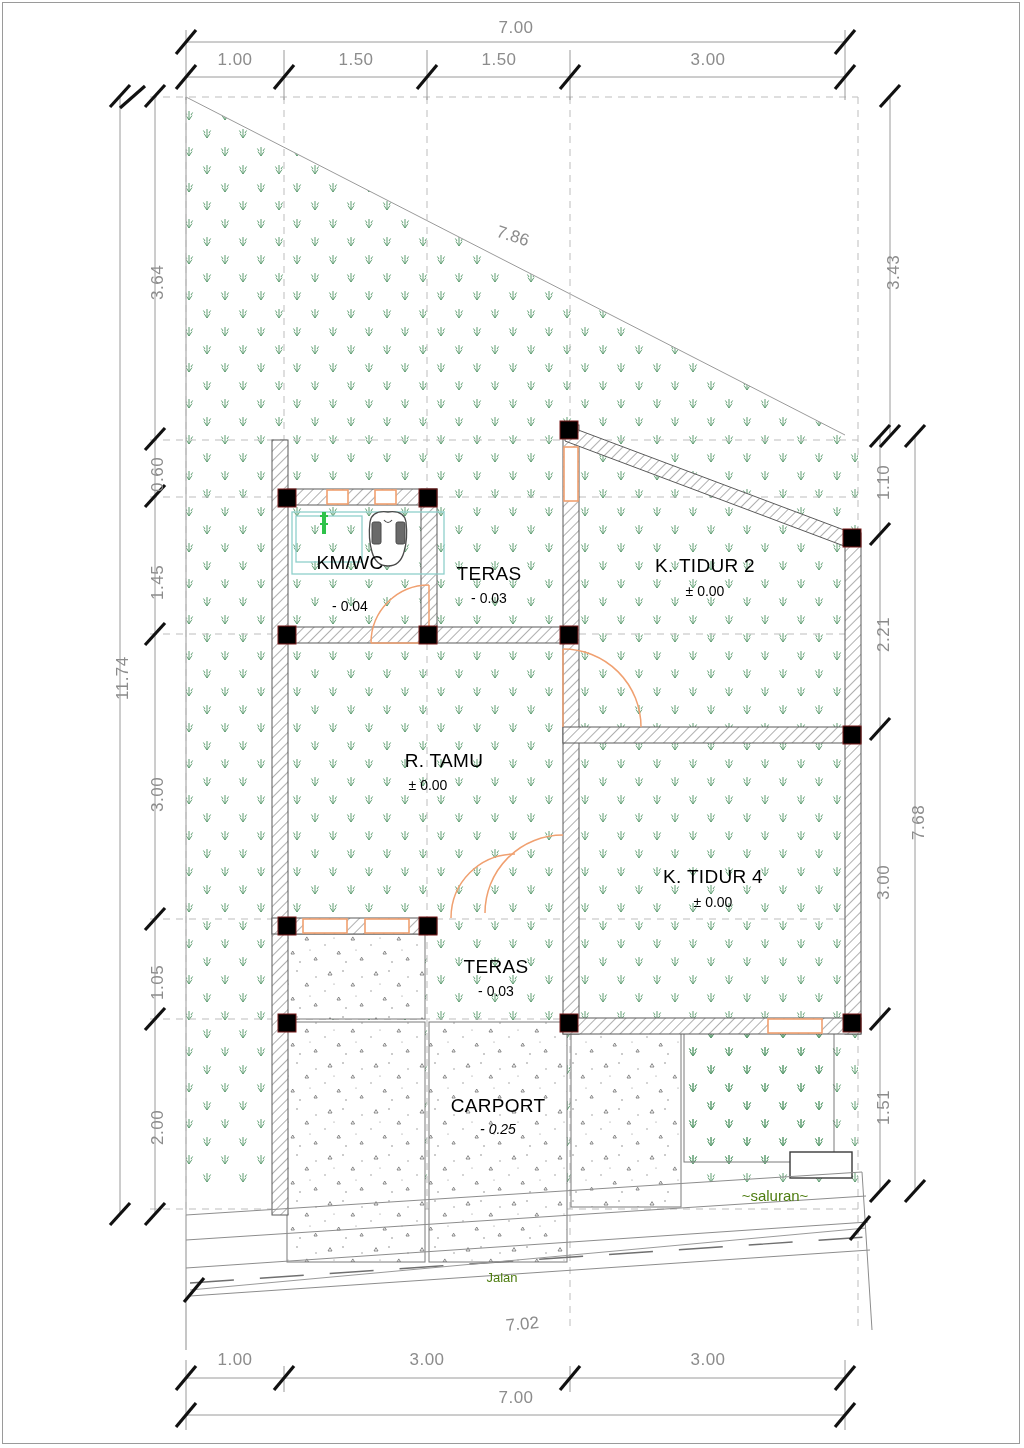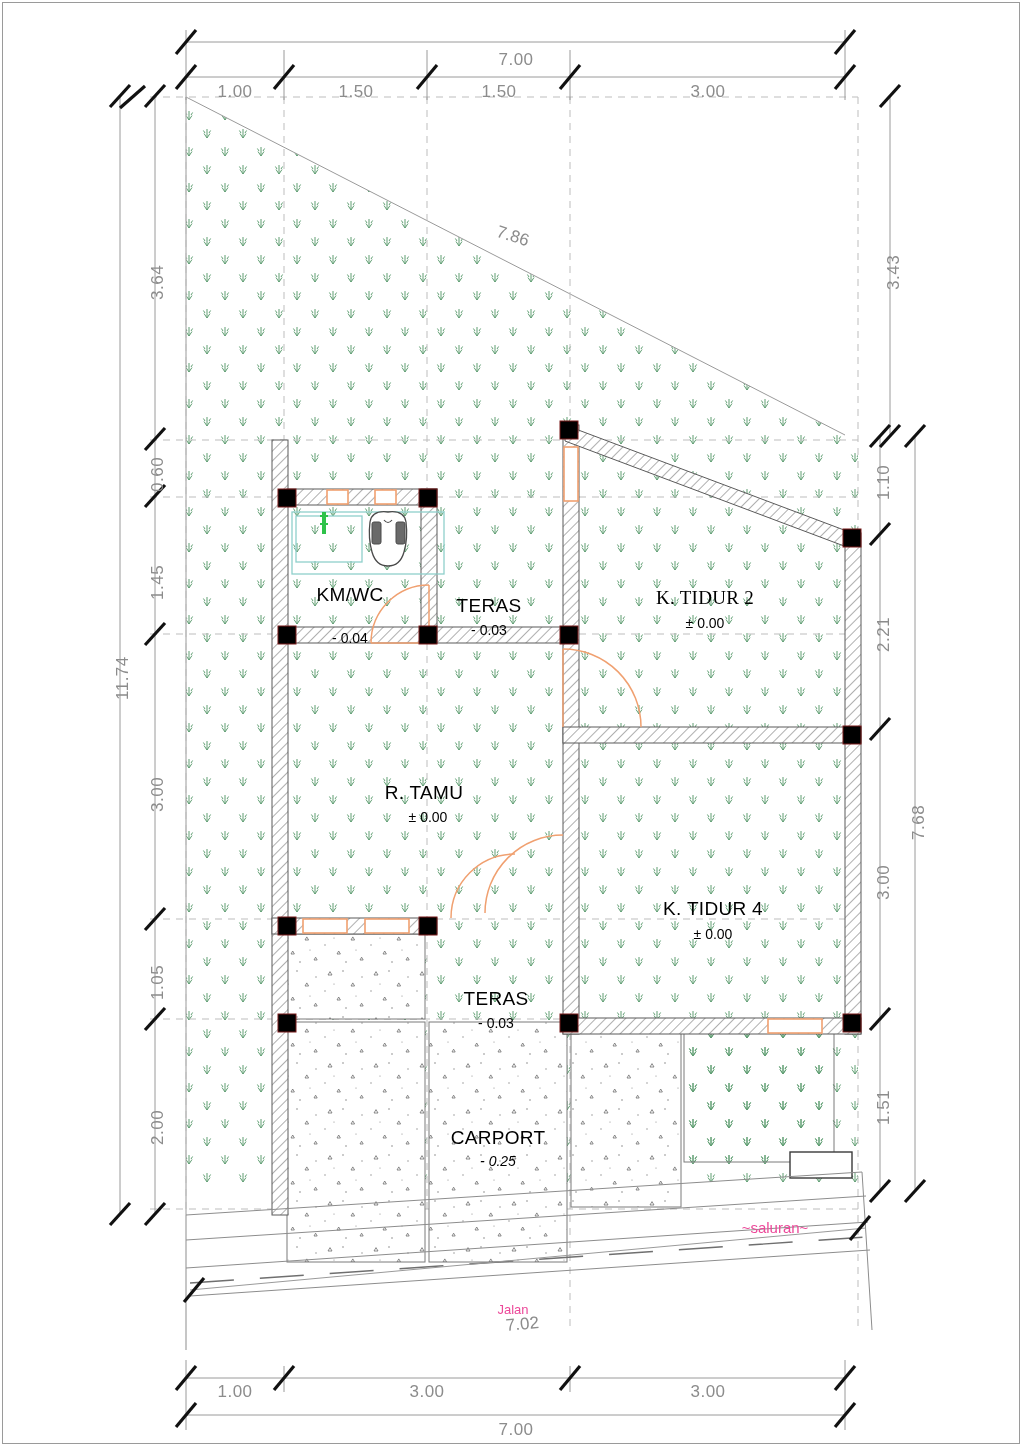--- a/index.html
+++ b/index.html
@@ -14,23 +14,23 @@
          border:1px solid #9a9a9a;box-sizing:border-box;}
   svg{position:absolute;left:0;top:0;width:1024px;height:1448px;display:block;}
 
   
   .lbl{position:absolute;white-space:nowrap;color:#000;}
   .room-name{font-size:19px;letter-spacing:.3px;}
   .room-elev{font-size:14px;}
   .dim{position:absolute;white-space:nowrap;color:#8c8c8c;font-size:17px;
        letter-spacing:.5px;}
   .dim.vert{transform-origin:0 0;transform:rotate(-90deg);}
-  .note{position:absolute;white-space:nowrap;color:#ec4899;font-size:15px;}
+  .note{position:absolute;white-space:nowrap;color:#4d7c0f;font-size:15px;}
   .note.small{font-size:13px;}
-  .ctr{transform:translateX(-50%);margin-top:32px;}
+  .ctr{transform:translateX(-50%);}
   .slant786{position:absolute;color:#8c8c8c;font-size:17px;
             transform-origin:0 0;transform:rotate(17.5deg);white-space:nowrap;}
   .slant702{position:absolute;color:#8c8c8c;font-size:17px;
             transform-origin:0 0;transform:rotate(-5.2deg);white-space:nowrap;}
 </style>
 </head>
 <body>
 
 <div id="sheet">
   <div class="frame"></div>
@@ -284,37 +284,37 @@
       <line x1="120" y1="108" x2="145" y2="86"></line>
     </g>
   </svg>
 
   <div class="lbl room-name ctr" style="left:350px;top:552px;">KM/WC</div>
   <div class="lbl room-elev ctr" style="left:350px;top:598px;">- 0.04</div>
 
   <div class="lbl room-name ctr" style="left:489px;top:563px;">TERAS</div>
   <div class="lbl room-elev ctr" style="left:489px;top:590px;">- 0.03</div>
 
-  <div class="lbl room-name ctr" style="left:705px;top:555px;font-family:Liberation Serif, serif;">K. TIDUR 2</div>
+  <div class="lbl room-name ctr" style="left:705px;top:555px;">K. TIDUR 2</div>
   <div class="lbl room-elev ctr" style="left:705px;top:583px;">± 0.00</div>
 
-  <div class="lbl room-name ctr" style="left:424px;top:750px;">R. TAMU</div>
+  <div class="lbl room-name ctr" style="left:444px;top:750px;">R. TAMU</div>
   <div class="lbl room-elev ctr" style="left:428px;top:777px;">± 0.00</div>
 
   <div class="lbl room-name ctr" style="left:713px;top:866px;">K. TIDUR 4</div>
   <div class="lbl room-elev ctr" style="left:713px;top:894px;">± 0.00</div>
 
   <div class="lbl room-name ctr" style="left:496px;top:956px;">TERAS</div>
   <div class="lbl room-elev ctr" style="left:496px;top:983px;">- 0.03</div>
 
   <div class="lbl room-name ctr" style="left:498px;top:1095px;">CARPORT</div>
   <div class="lbl room-elev ctr" style="left:498px;top:1121px;font-style:italic;">- 0.25</div>
 
   <div class="note ctr" style="left:775px;top:1187px;">~saluran~</div>
-  <div class="note small ctr" style="left:513px;top:1270px;">Jalan</div>
+  <div class="note small ctr" style="left:502px;top:1270px;">Jalan</div>
 
   <div class="dim ctr" style="left:516px;top:18px;">7.00</div>
   <div class="dim ctr" style="left:235px;top:50px;">1.00</div>
   <div class="dim ctr" style="left:356px;top:50px;">1.50</div>
   <div class="dim ctr" style="left:499px;top:50px;">1.50</div>
   <div class="dim ctr" style="left:708px;top:50px;">3.00</div>
 
   <div class="dim vert" style="left:113px;top:700px;">11.74</div>
   <div class="dim vert" style="left:148px;top:300px;">3.64</div>
   <div class="dim vert" style="left:148px;top:492px;">0.60</div>

